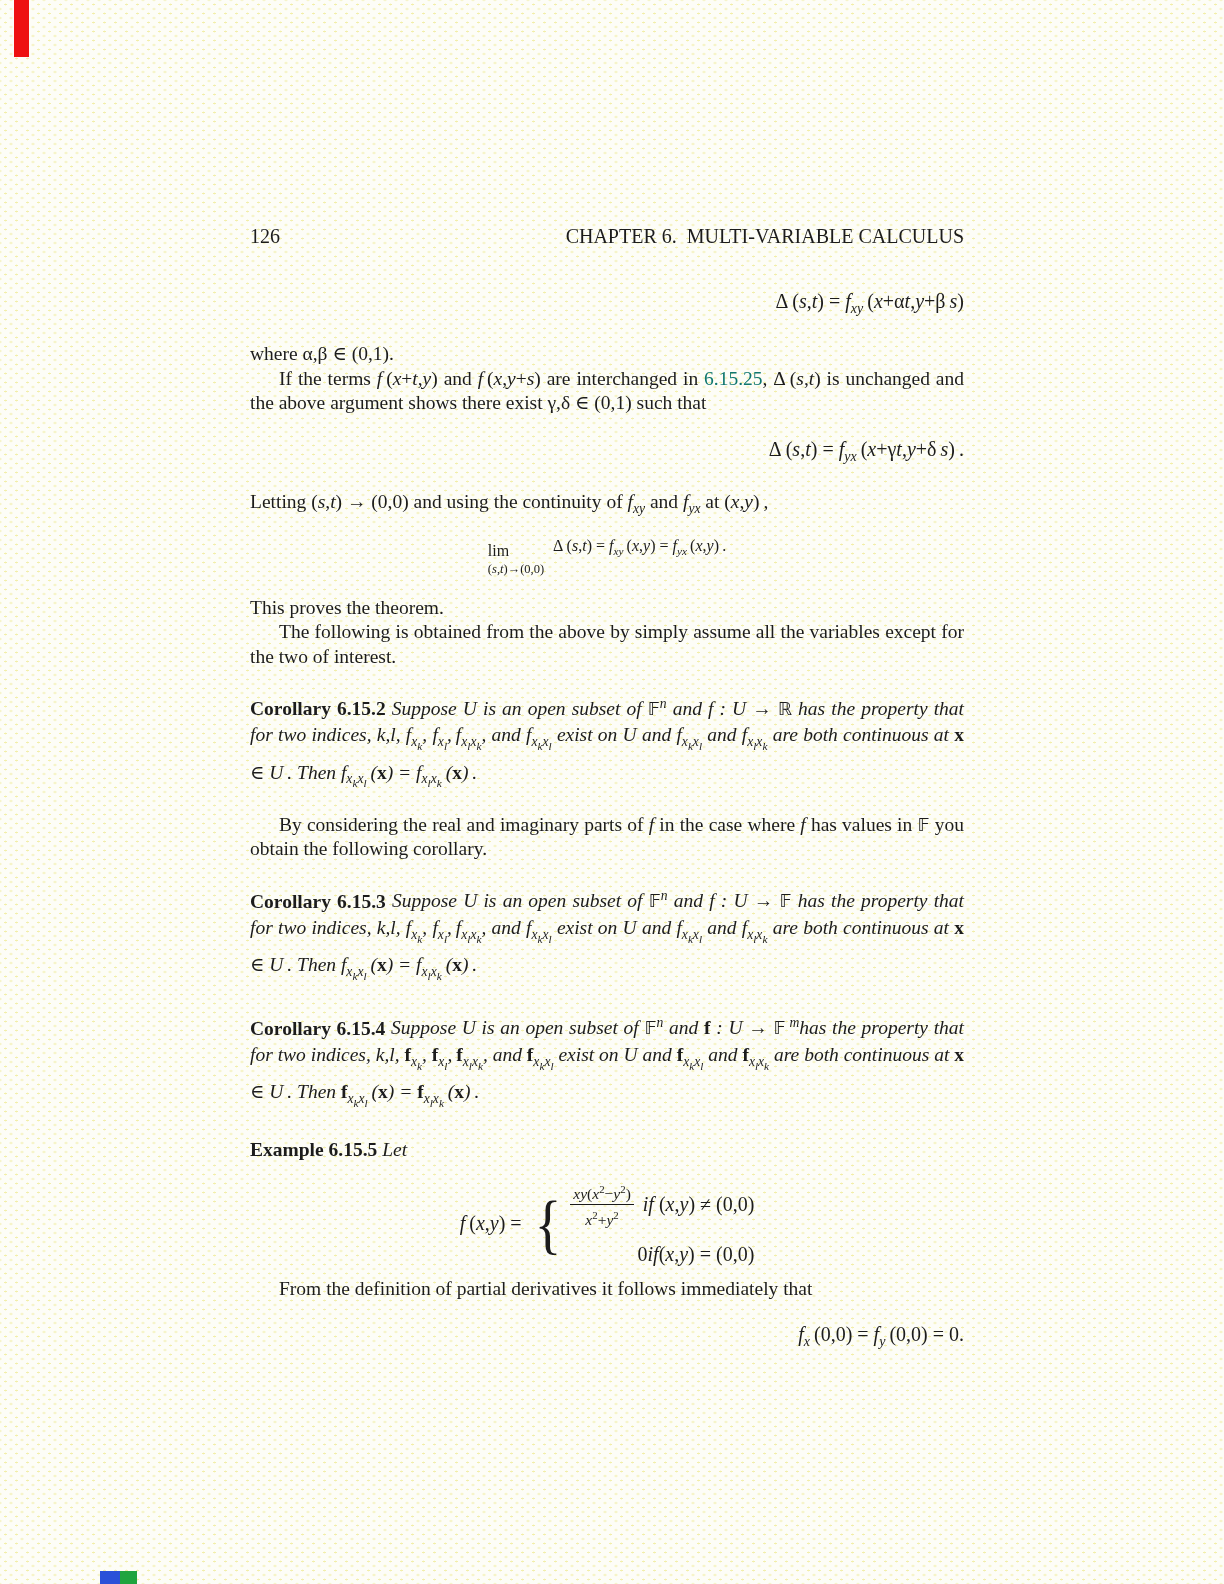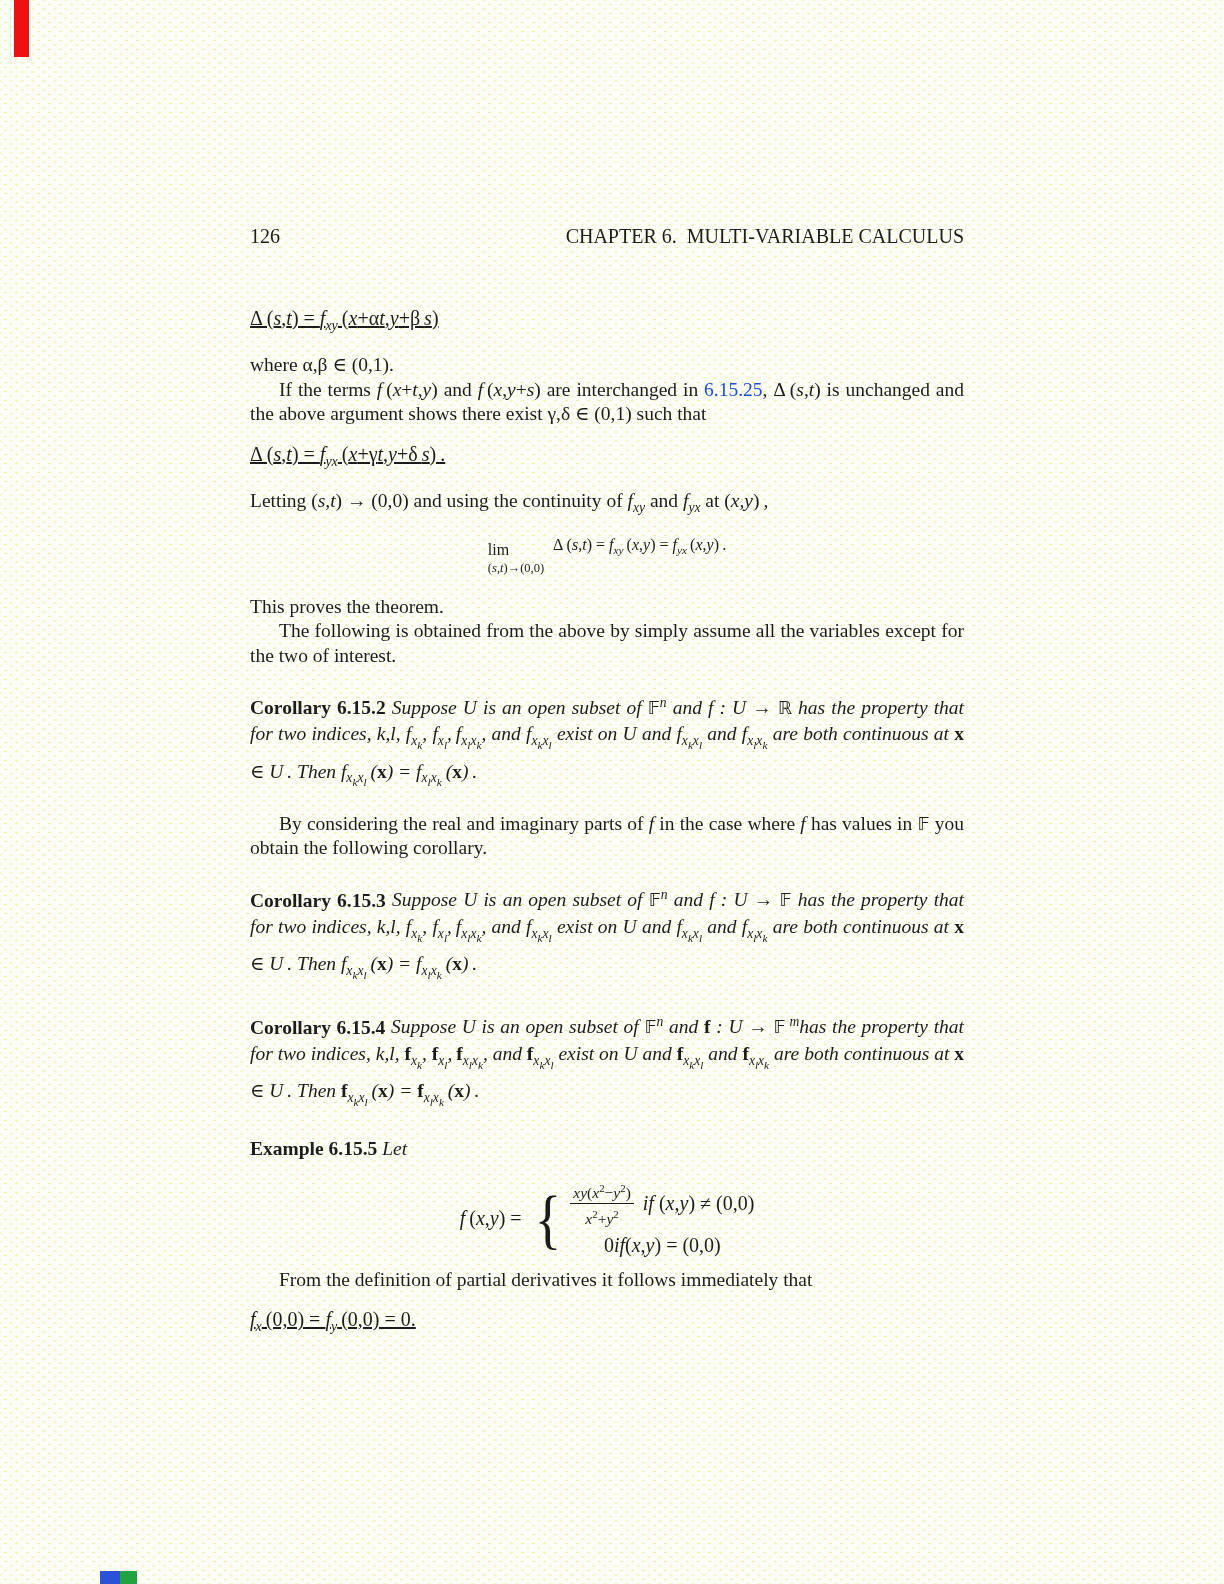--- a/index.html
+++ b/index.html
@@ -12,42 +12,42 @@
     background-size:11px 9px;
     background-position:0 0,5.5px 4.5px;
     font-family:"Liberation Serif","DejaVu Serif",serif;
     color:#1c1c1c;
   }
   .mark-red{position:absolute;left:14px;top:0;width:15px;height:57px;background:#ee1111;}
   .mark-bottom{position:absolute;left:100px;top:1571px;width:37px;height:13px;
     background:linear-gradient(90deg,#2b51d8 0 55%,#1fa43f 55% 100%);}
   .sheet{position:absolute;left:250px;top:224px;width:714px;}
   .pagehead{display:flex;justify-content:space-between;align-items:baseline;
-    font-size:20px;line-height:24px;margin-bottom:56px;}
+    font-size:20px;line-height:24px;margin-bottom:33px;}
   p{margin:0;}
   .body{font-size:19.5px;line-height:24.5px;text-align:justify;}
   .indent{text-indent:29px;}
-  .eq{margin:13px 0;text-align:left;font-size:20px;line-height:28px;text-decoration:underline;}
+  .eq{margin:13px 0;text-align:right;font-size:20px;line-height:40px;}
   .eq-lim{display:flex;justify-content:center;align-items:flex-start;margin:16px 0 20px;}
   .limwrap{display:inline-flex;flex-direction:column;align-items:flex-start;margin-right:9px;}
   .limword{line-height:28px;}
   .limsub{font-size:12.5px;line-height:14px;margin-top:-3px;}
   .cor{margin:21px 0 16px;font-size:19.5px;line-height:26.5px;text-align:justify;}
   .cor-head{font-weight:bold;margin-right:0;font-style:normal;}
   .cor-body{font-style:italic;}
   .cor-body b,.body b{font-style:normal;font-weight:bold;}
   sub{font-size:70%;}
   sub sub{font-size:82%;}
   sup{font-size:70%;}
   .bb{font-family:"DejaVu Sans","DejaVu Serif",sans-serif;font-style:normal;font-size:92%;}
-  .link-blue{color:#1d4ed8;text-decoration:none;cursor:pointer;}
+  .link-blue{color:#0f766e;text-decoration:none;cursor:pointer;}
   .link-green{color:#3cdc5a;text-decoration:none;cursor:pointer;}
   .eq-cases{display:flex;justify-content:center;align-items:center;margin:14px 0 10px;font-size:20px;}
   .brace{font-size:66px;font-weight:400;line-height:0.9;margin:0 7px 0 10px;transform:scaleX(.85);}
-  .cases{display:flex;flex-direction:column;align-items:center;gap:4px;}
+  .cases{display:flex;flex-direction:column;align-items:flex-end;gap:12px;}
   .case-row{display:flex;align-items:center;line-height:26px;}
   .frac{display:inline-flex;flex-direction:column;align-items:center;font-size:15.5px;line-height:19px;}
   .num{border-bottom:1.3px solid #1a1a1a;padding:0 3px 1px;}
   .den{padding-top:1px;}
   .cond{margin-left:9px;}
 </style>
 </head>
 <body>
 
 <div class="mark-red"></div>

